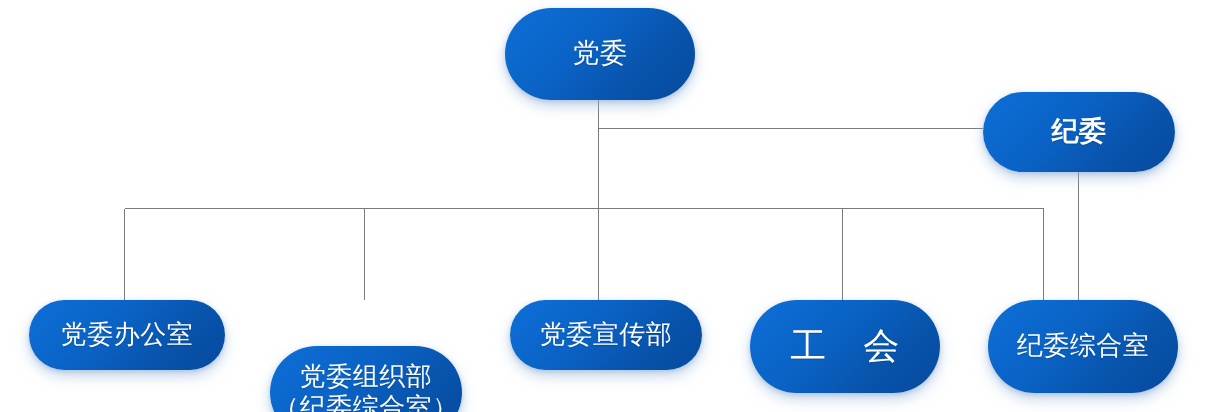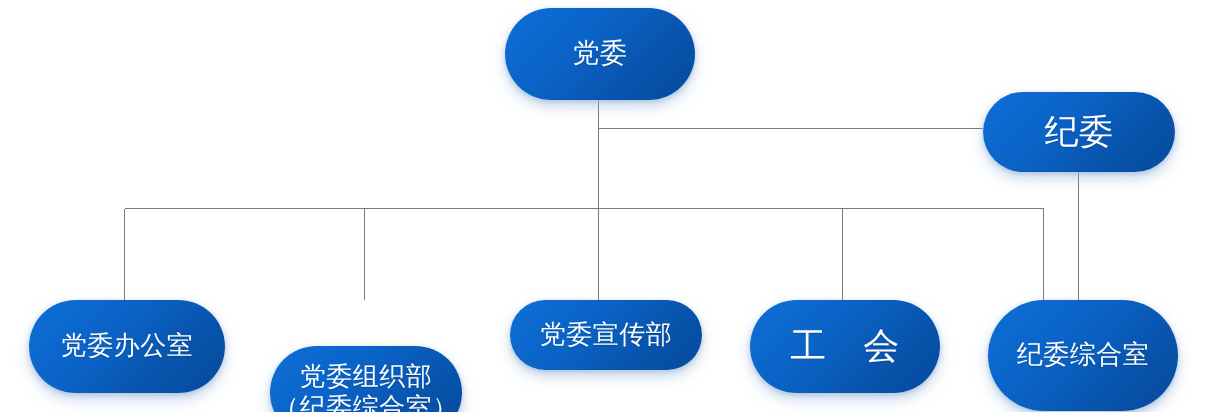--- a/index.html
+++ b/index.html
@@ -43,26 +43,26 @@
     letter-spacing: 0.5px;
     text-shadow: 0 1px 1px rgba(0, 0, 0, 0.18);
     z-index: 2;
   }
   .node .line {
     display: block;
     white-space: pre;
   }
   
   #node-dangwei        { left: 505px; top:   8px; width: 190px; height: 92px; font-size: 27px; }
-  #node-jiwei          { left: 983px; top:  92px; width: 192px; height: 80px; font-size: 34px; }
-  #node-bangongshi     { left:  29px; top: 300px; width: 196px; height: 93px; font-size: 26px; }
+  #node-jiwei          { left: 983px; top:  92px; width: 192px; height: 80px; font-size: 27px; font-weight: bold; }
+  #node-bangongshi     { left:  29px; top: 300px; width: 196px; height: 70px; font-size: 26px; }
   #node-zuzhibu        { left: 270px; top: 300px; width: 192px; height: 93px; font-size: 26px; margin-top: 46px; }
   #node-xuanchuanbu    { left: 510px; top: 300px; width: 192px; height: 70px; font-size: 26px; }
   #node-gonghui        { left: 750px; top: 300px; width: 190px; height: 93px; font-size: 36px; }
-  #node-zongheshi      { left: 988px; top: 300px; width: 190px; height: 111px; font-size: 26px; }
+  #node-zongheshi      { left: 988px; top: 300px; width: 190px; height: 93px; font-size: 26px; }
 </style>
 </head>
 <body>
 
 <div id="canvas">
 
   <svg id="connectors" viewBox="0 0 1211 412" width="1211" height="412" xmlns="http://www.w3.org/2000/svg">
     <g stroke="#7a7a7a" stroke-width="1.2" fill="none" shape-rendering="crispEdges">
 
       <line x1="598.5" y1="100" x2="598.5" y2="208.5"></line>

